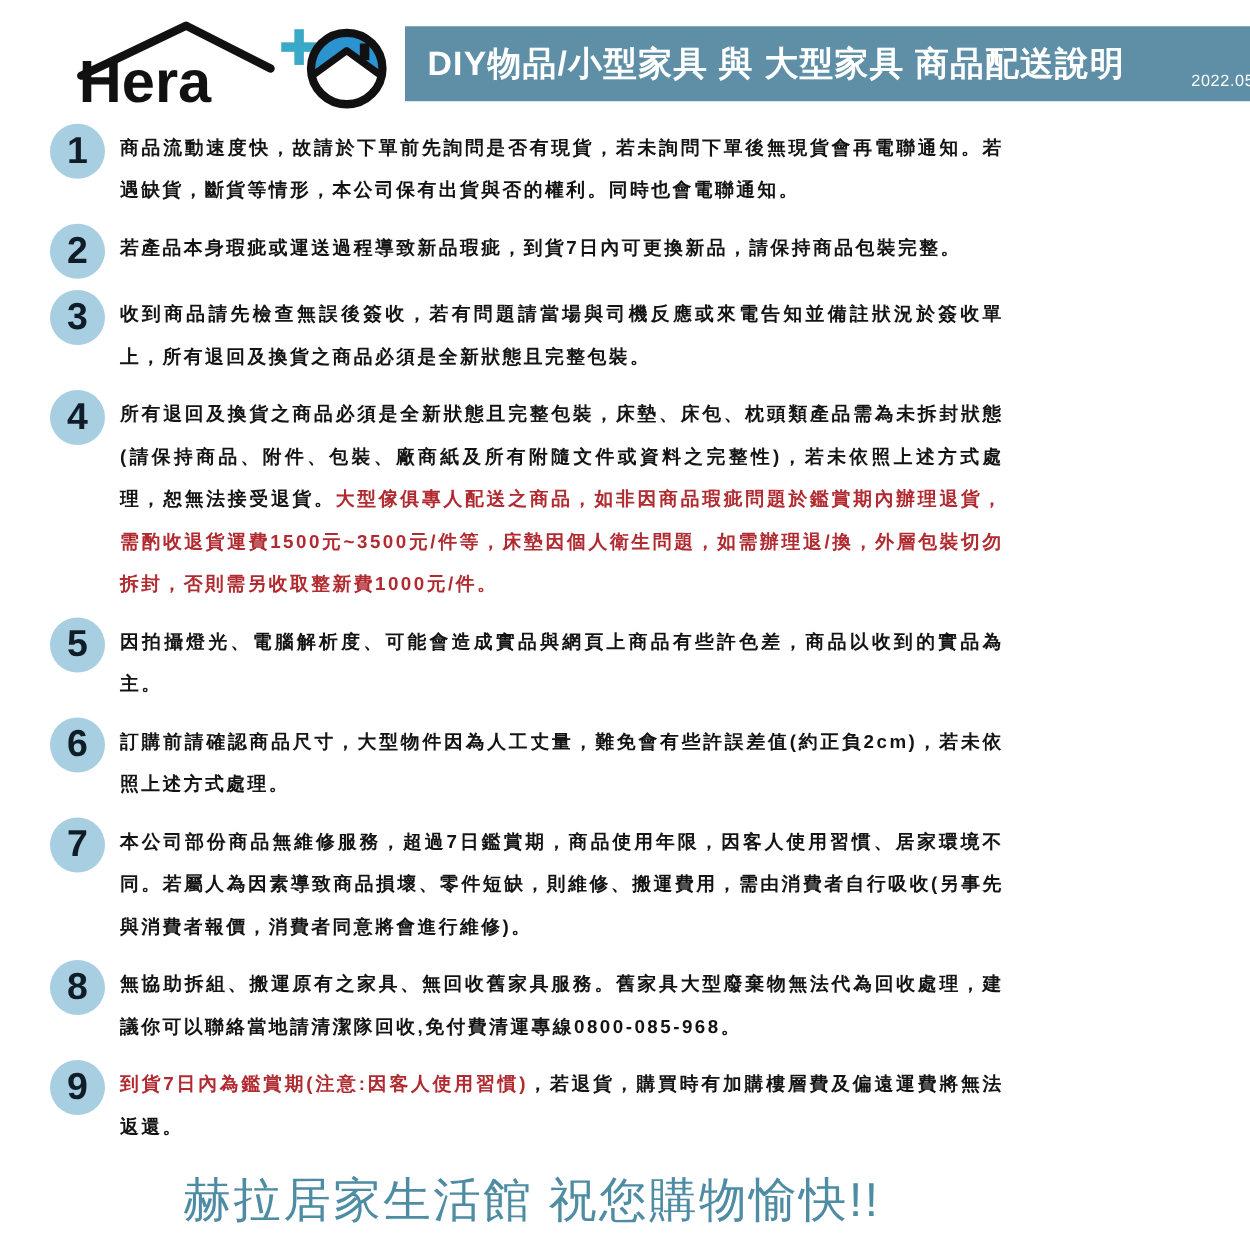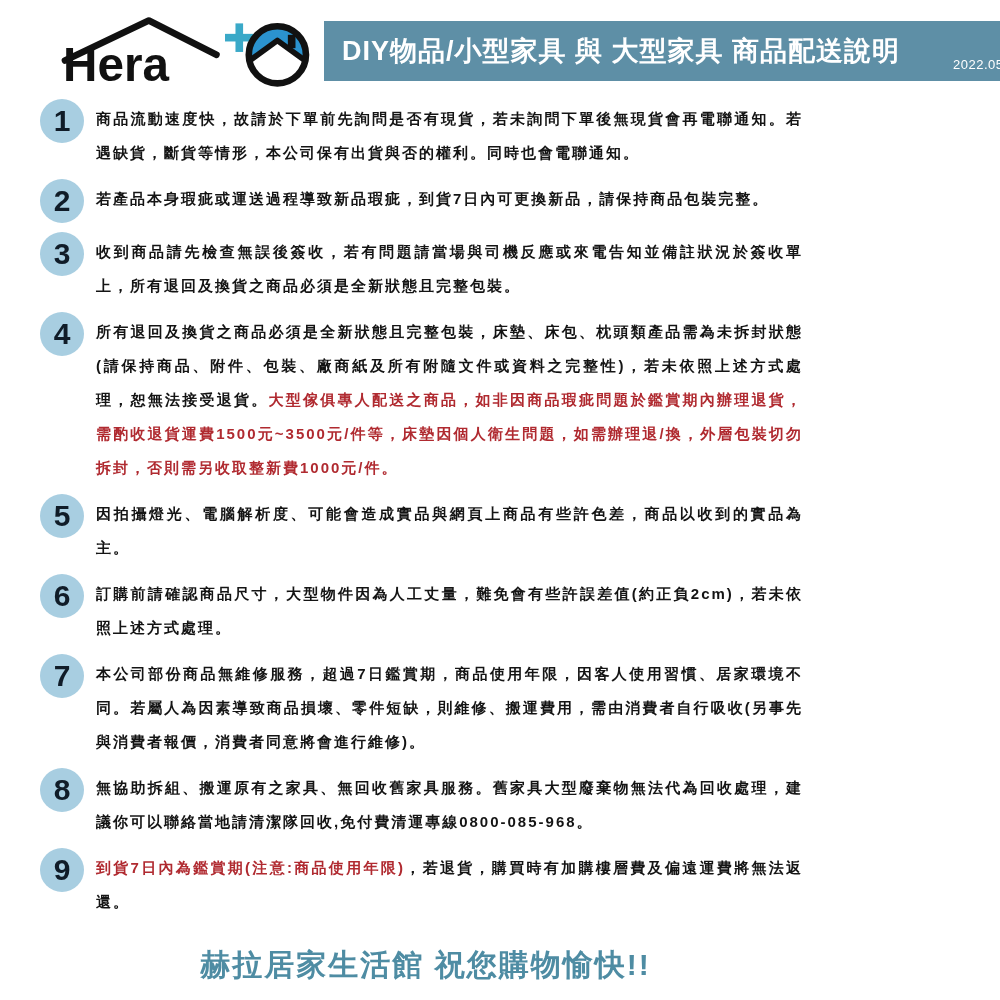--- a/index.html
+++ b/index.html
@@ -71,21 +71,21 @@
     text-align:justify;
   }
   .item-text .red{color:var(--red);}
   
   .footer{
     text-align:center;
     padding:2px 0 14px 0;
   }
   .footer-message{
     color:var(--teal);
-    font-size:30px;font-weight:700;
+    font-size:38px;font-weight:400;
     letter-spacing:2px;
   }
 </style>
 </head>
 <body>
 
 <div class="page">
 
   <div class="header">
     <svg class="logo" viewBox="0 0 260 84" aria-hidden="true">
@@ -147,21 +147,21 @@
       <div class="item">
         <div class="badge">7</div>
         <div class="item-text"><span>本公司部份商品無維修服務，超過7日鑑賞期，商品使用年限，因客人使用習慣、居家環境不同。若屬人為因素導致商品損壞、零件短缺，則維修、搬運費用，需由消費者自行吸收(另事先與消費者報價，消費者同意將會進行維修)。</span></div>
       </div>
       <div class="item">
         <div class="badge">8</div>
         <div class="item-text"><span>無協助拆組、搬運原有之家具、無回收舊家具服務。舊家具大型廢棄物無法代為回收處理，建議你可以聯絡當地請清潔隊回收,免付費清運專線0800-085-968。</span></div>
       </div>
       <div class="item">
         <div class="badge">9</div>
-        <div class="item-text"><span class="red">到貨7日內為鑑賞期(注意:商品使用年限)</span><span>，若退貨，購買時有加購樓層費及偏遠運費將無法返還。</span></div>
+        <div class="item-text"><span class="red">到貨7日內為鑑賞期(注意:因客人使用習慣)</span><span>，若退貨，購買時有加購樓層費及偏遠運費將無法返還。</span></div>
       </div>
     </div>
 
   <div class="footer">
     <span class="footer-message">赫拉居家生活館 祝您購物愉快!!</span>
   </div>
 
 </div>
 
 </body></html>

